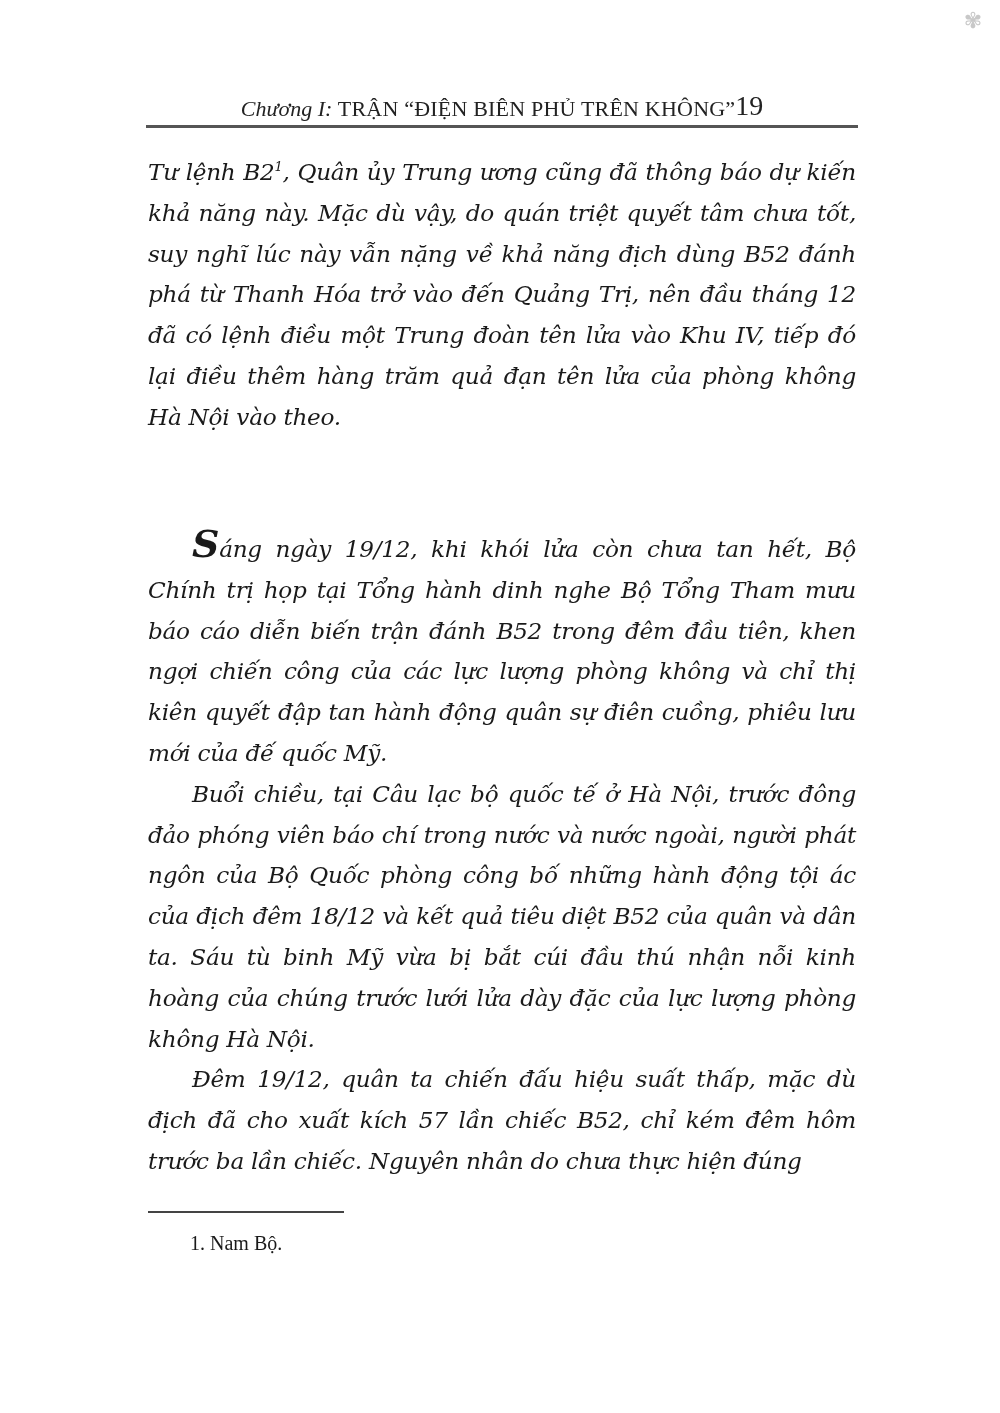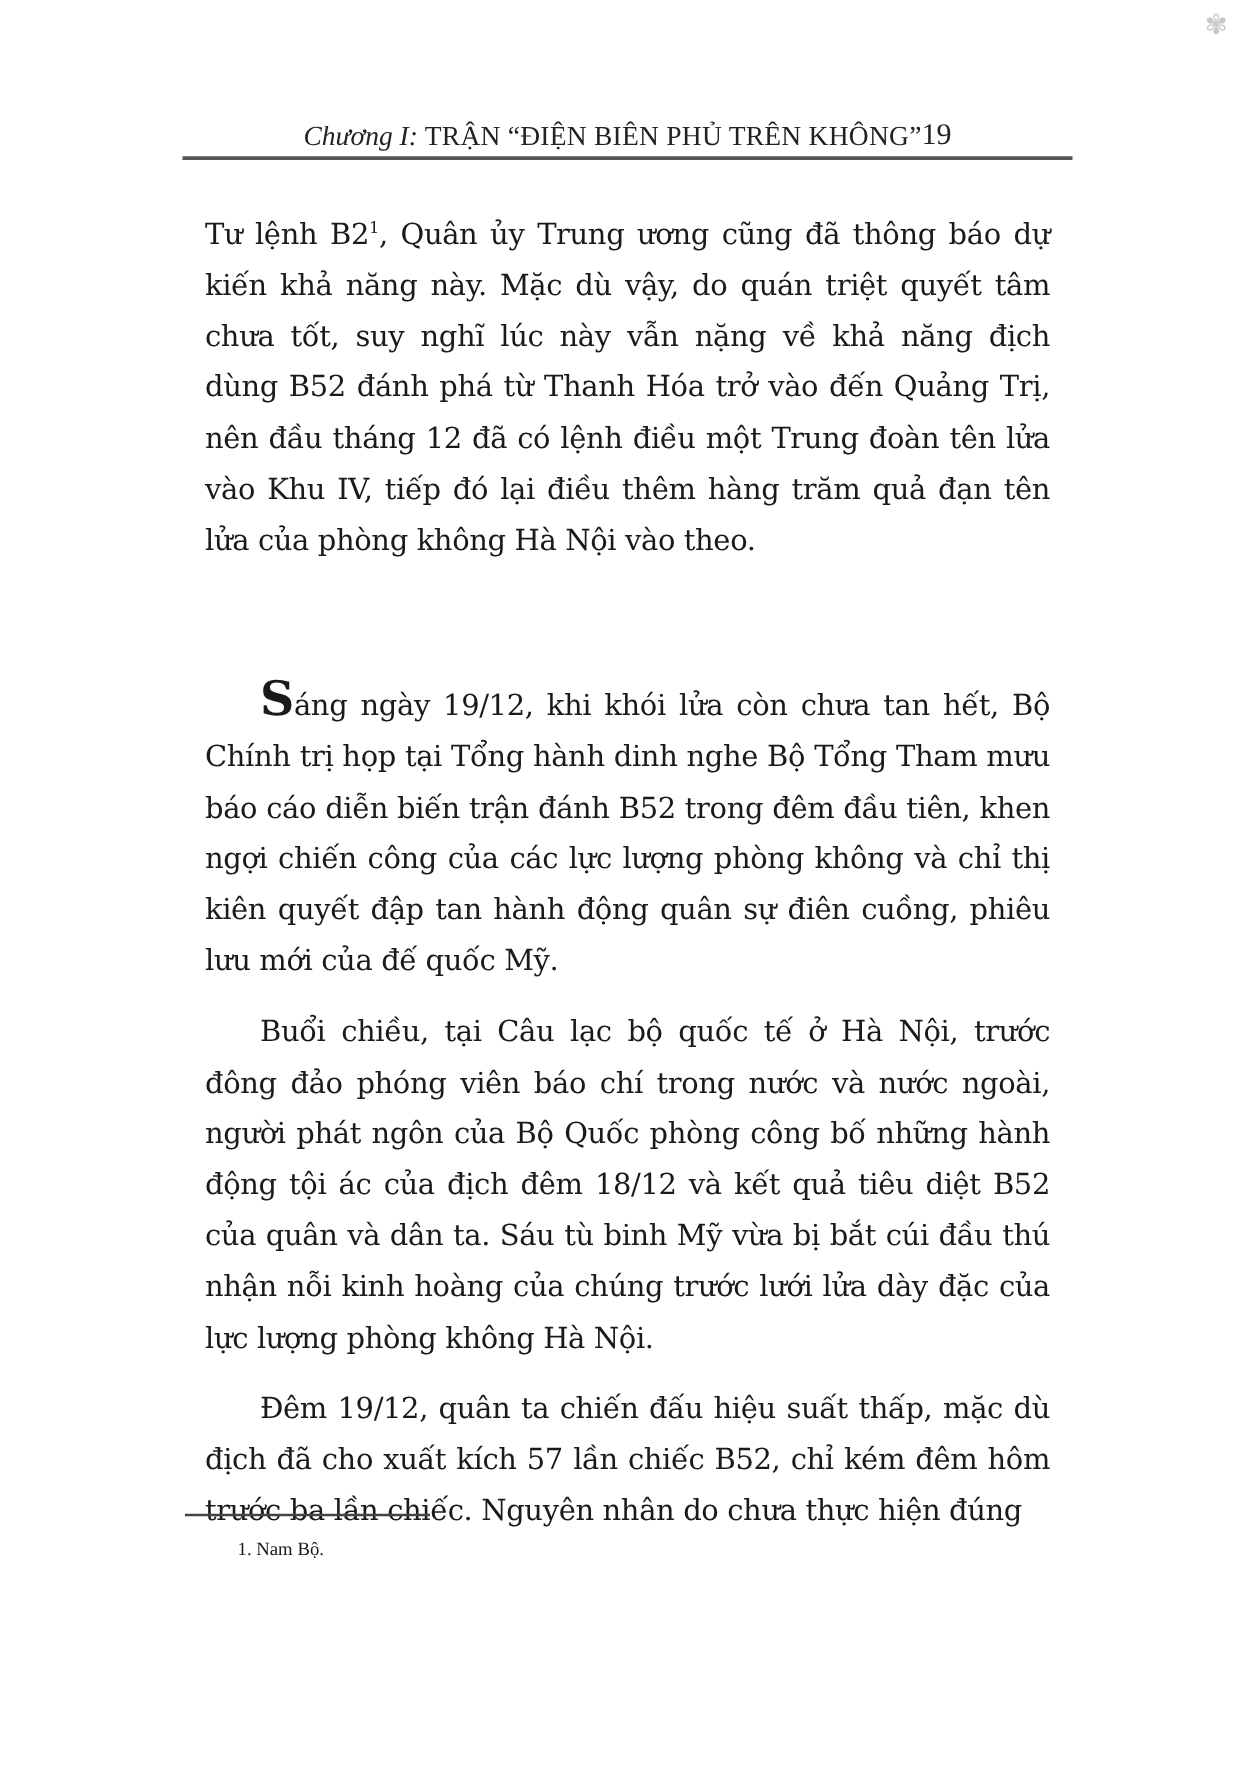--- a/index.html
+++ b/index.html
@@ -39,21 +39,21 @@
       font-size: 22px;
       color: #222;
     }
     .running-head .chapter {
       font-style: italic;
     }
     .running-head .title {
       letter-spacing: 0.2px;
     }
     .running-head .page-number {
-      font-size: 24px;
+      font-size: 28px;
     }
     .head-rule {
       position: absolute;
       left: 146px;
       top: 125px;
       width: 712px;
       height: 3px;
       background: #555;
     }
     .text-block {
@@ -61,21 +61,22 @@
       left: 148px;
       width: 708px;
       font-family: "DejaVu Serif", serif;
       font-size: 23.2px;
       line-height: 40.8px;
       text-align: justify;
       letter-spacing: -0.3px;
       word-spacing: 0px;
     }
     .text-block p {
-      margin: 16px;
+      margin: 0;
+      font-style: italic;
     }
     .indent {
       text-indent: 44px;
     }
     .block-1 { top: 152px; }
     .block-2 { top: 529px; }
     .dropcap {
       font-size: 38px;
       font-weight: bold;
       line-height: 0;
@@ -91,21 +92,21 @@
       top: 1211px;
       width: 196px;
       height: 2px;
       background: #444;
     }
     .footnote {
       position: absolute;
       left: 190px;
       top: 1232px;
       font-family: "Liberation Serif", serif;
-      font-size: 15px;
+      font-size: 20px;
       color: #1a1a1a;
     }
   </style>
 </head>
 <body>
 
 <div class="corner-ornament">✾</div>
 
 <div class="running-head">
   <span>

